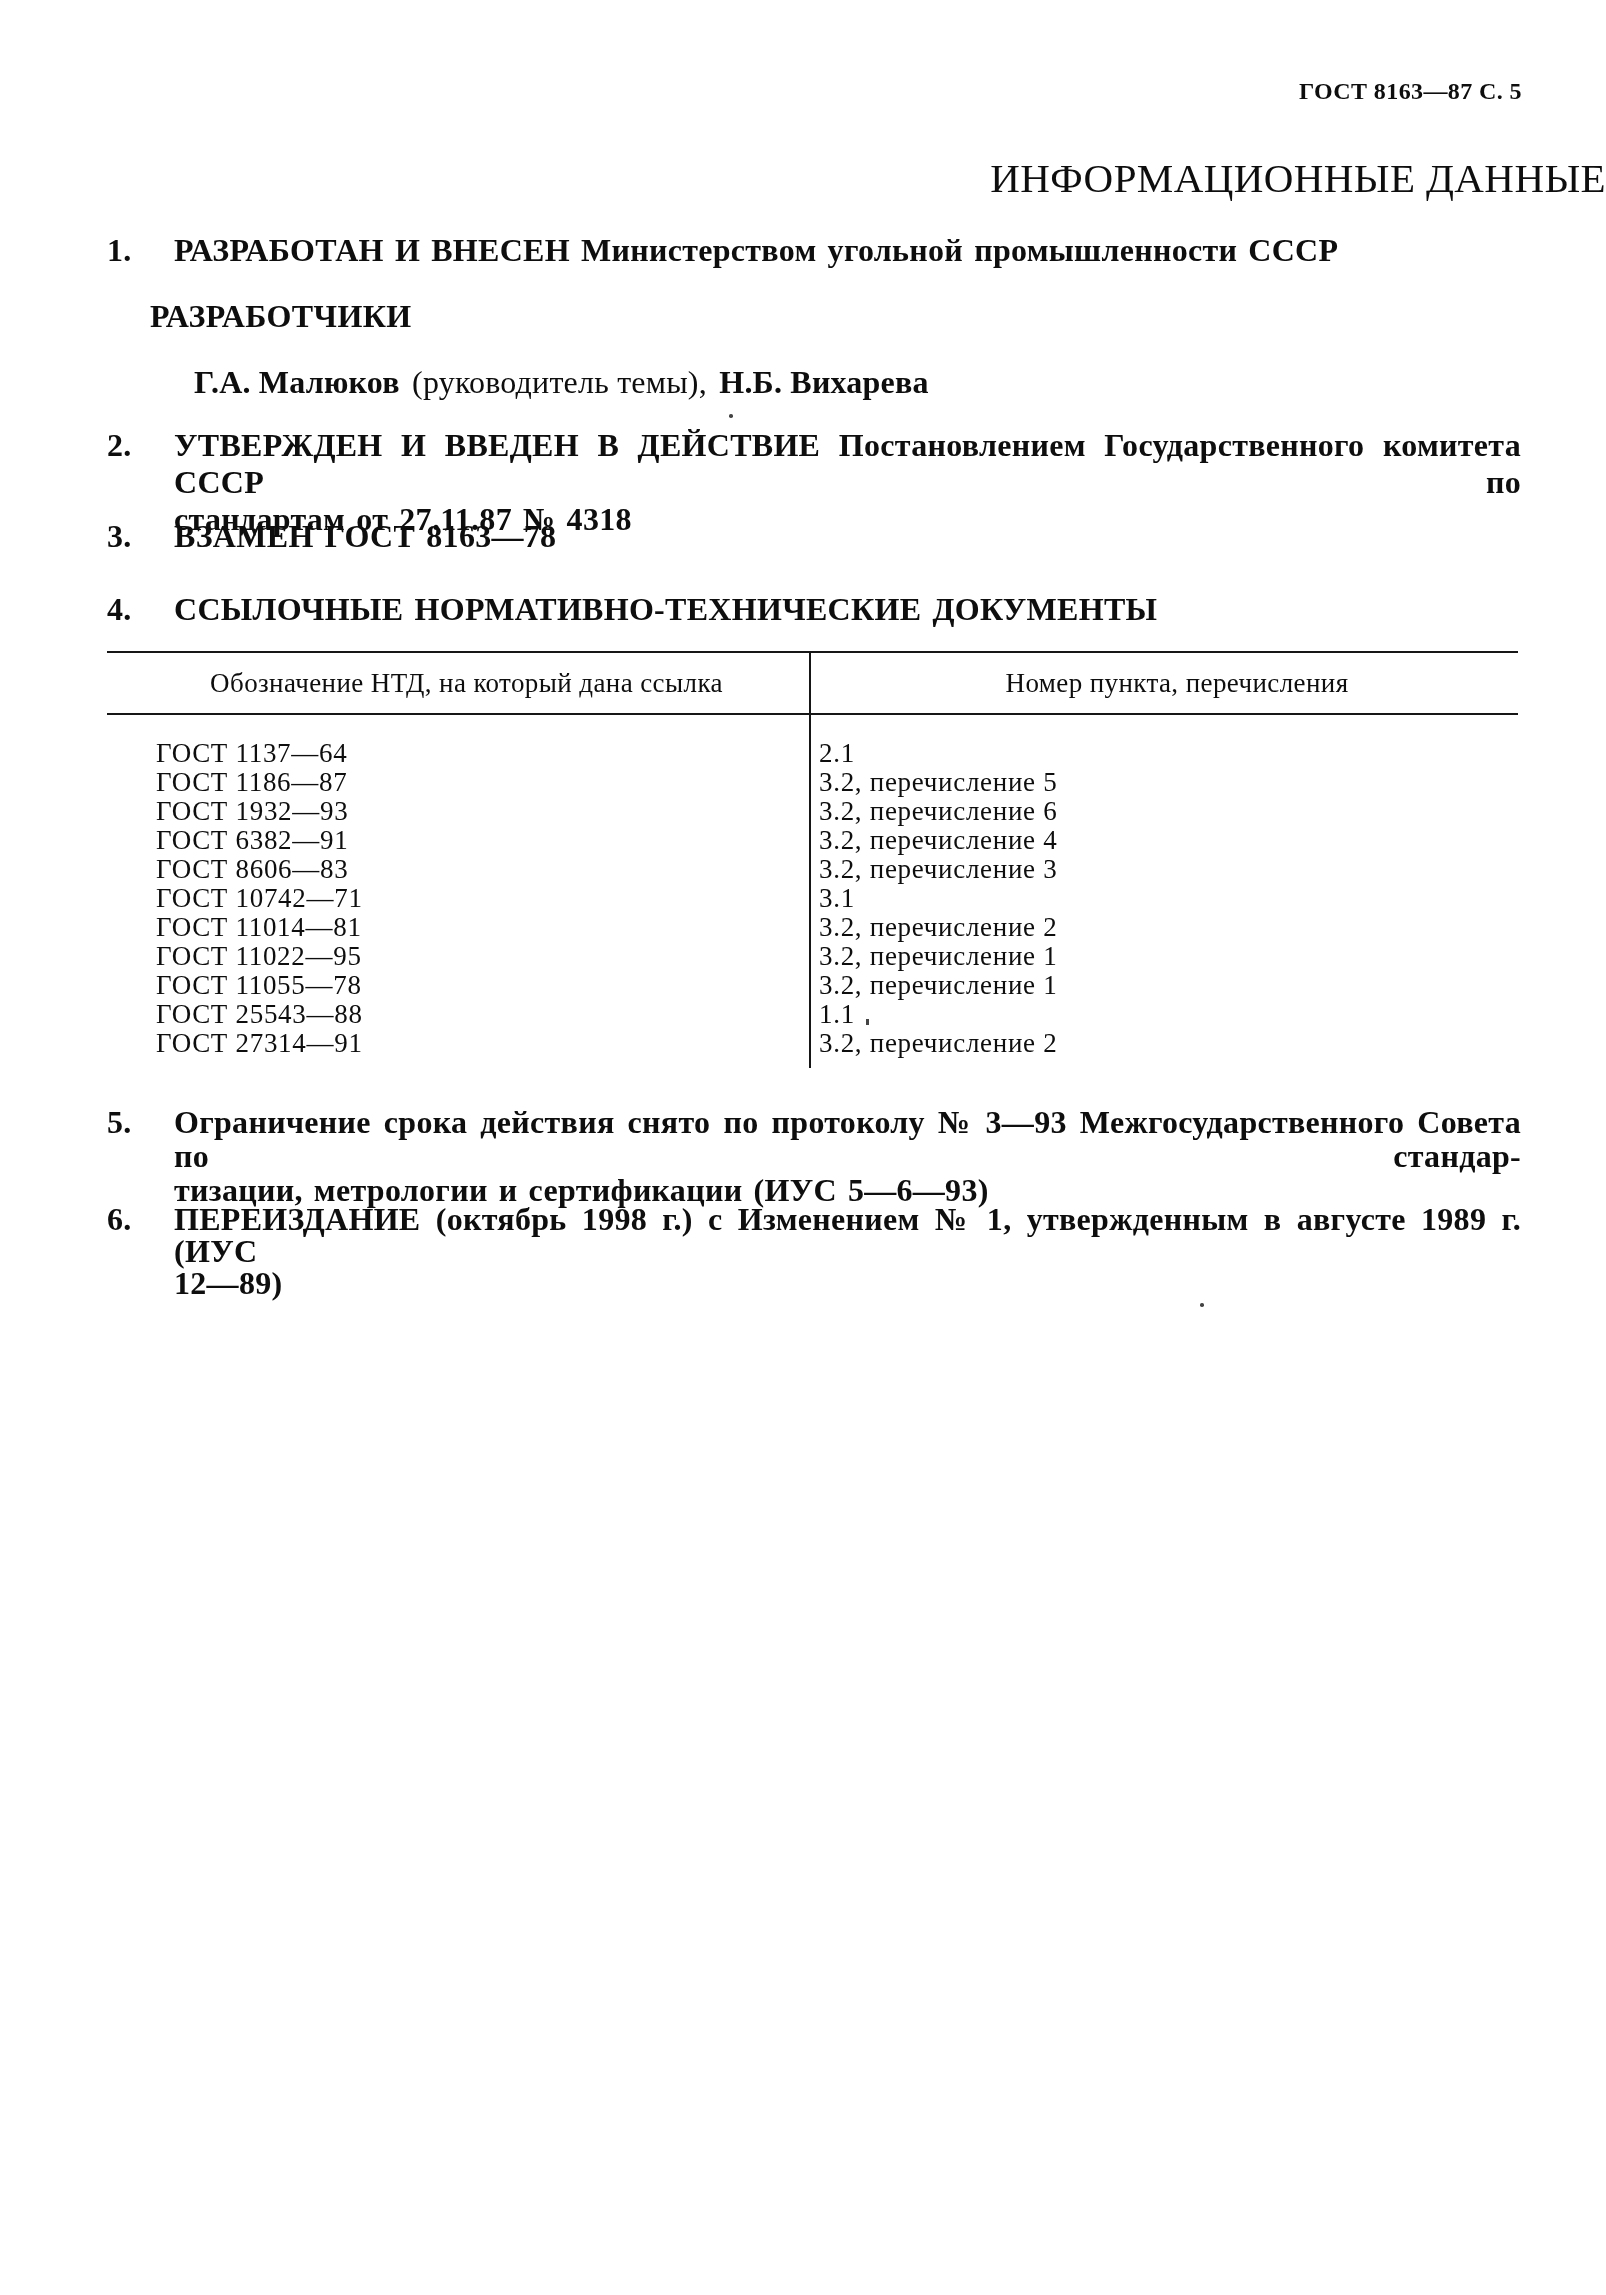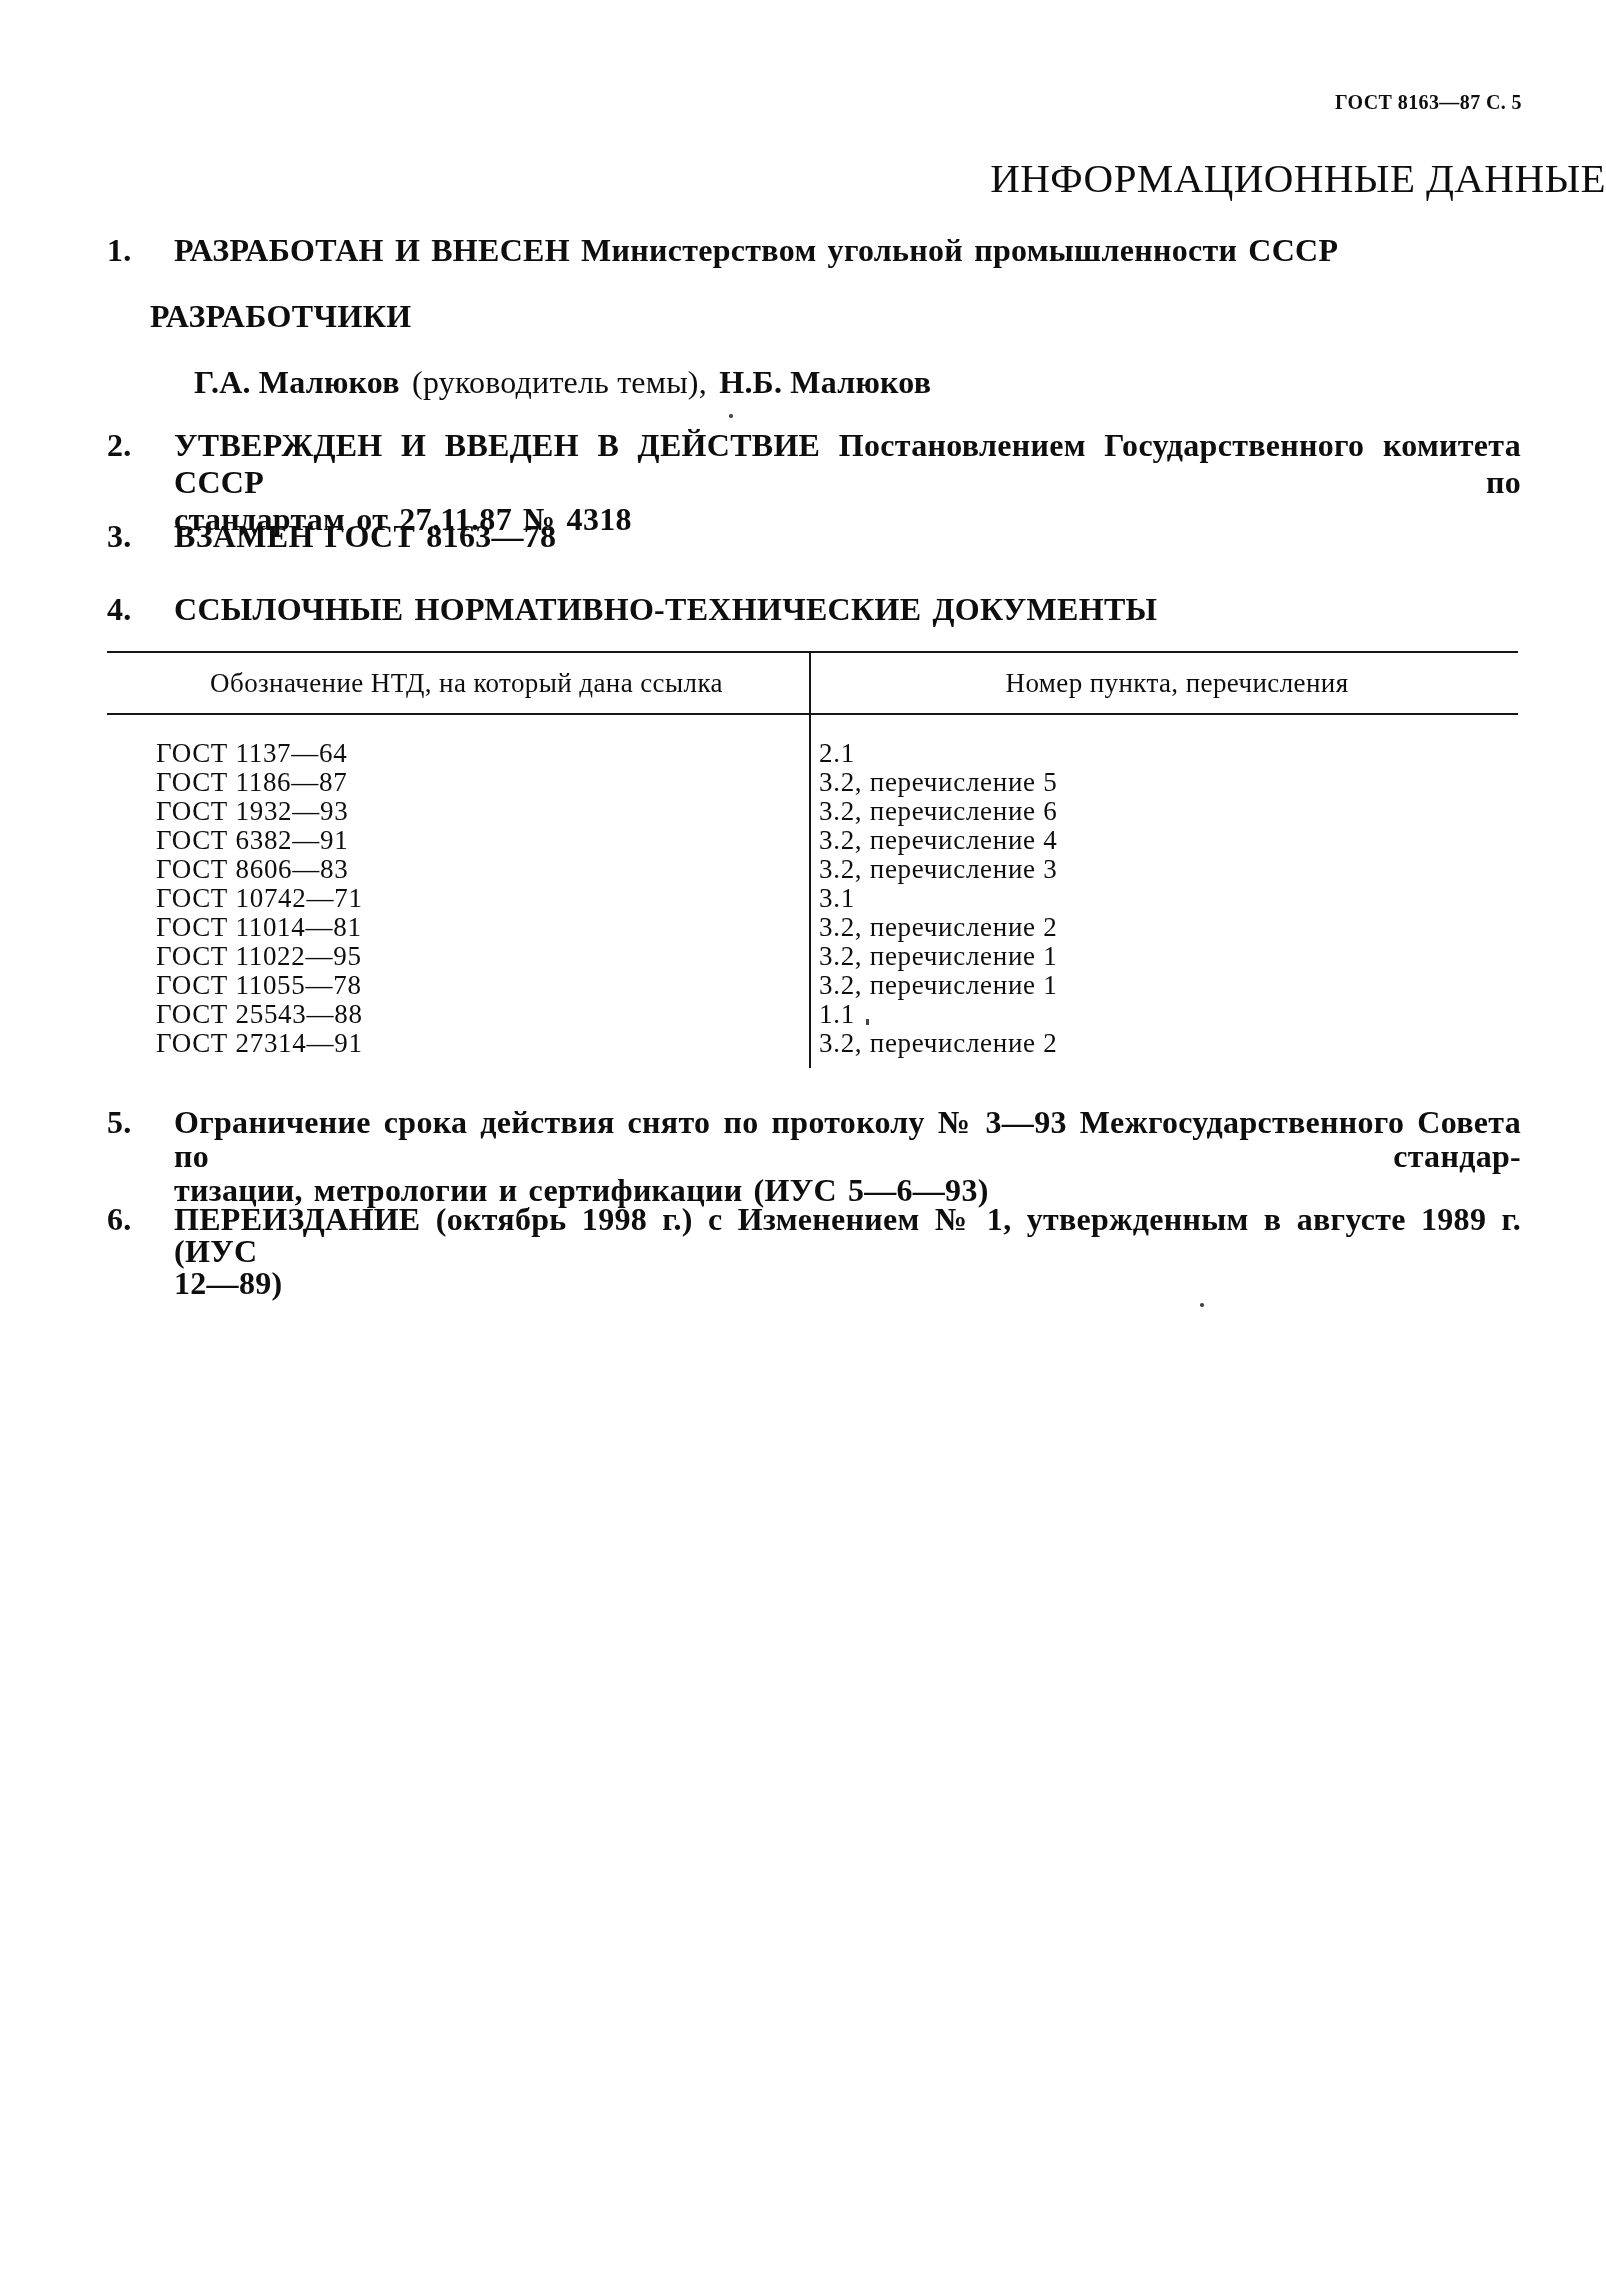--- a/index.html
+++ b/index.html
@@ -8,22 +8,22 @@
     width:1606px;height:2295px;
     background:#ffffff;
     font-family:"Liberation Serif","DejaVu Serif",serif;
     color:#0e0e0e;
     overflow:hidden;
     margin:0 auto;
   }
   .abs{position:absolute;}
   .b{font-weight:700;}
   .hdr{
-    top:91px;right:84px;
-    font-size:20px;font-weight:700;
+    top:78px;right:84px;
+    font-size:24px;font-weight:700;
     letter-spacing:0.4px;white-space:nowrap;
   }
   .title{
     top:154px;left:0;width:100%;
     text-align:right;
     font-size:41px;font-weight:400;
     letter-spacing:0.4px;
   }
   .item{
     left:107px;width:1414px;
@@ -85,21 +85,21 @@
   <div class="abs item item1">
     <span class="num">1.</span>
     <div class="txt">РАЗРАБОТАН И ВНЕСЕН Министерством угольной промышленности СССР</div>
   </div>
 
   <div class="abs subhead">РАЗРАБОТЧИКИ</div>
 
   <div class="abs devline">
     <span class="b">Г.А. Малюков</span>
     <span class="role">(руководитель темы),</span>
-    <span class="b">Н.Б. Малюков</span>
+    <span class="b">Н.Б. Вихарева</span>
   </div>
 
   <div class="abs item item2">
     <span class="num">2.</span>
     <div class="txt jl">УТВЕРЖДЕН И ВВЕДЕН В ДЕЙСТВИЕ Постановлением Государственного комитета СССР по</div>
     <div class="txt">стандартам от 27.11.87 № 4318</div>
   </div>
 
   <div class="abs item item3">
     <span class="num">3.</span>

